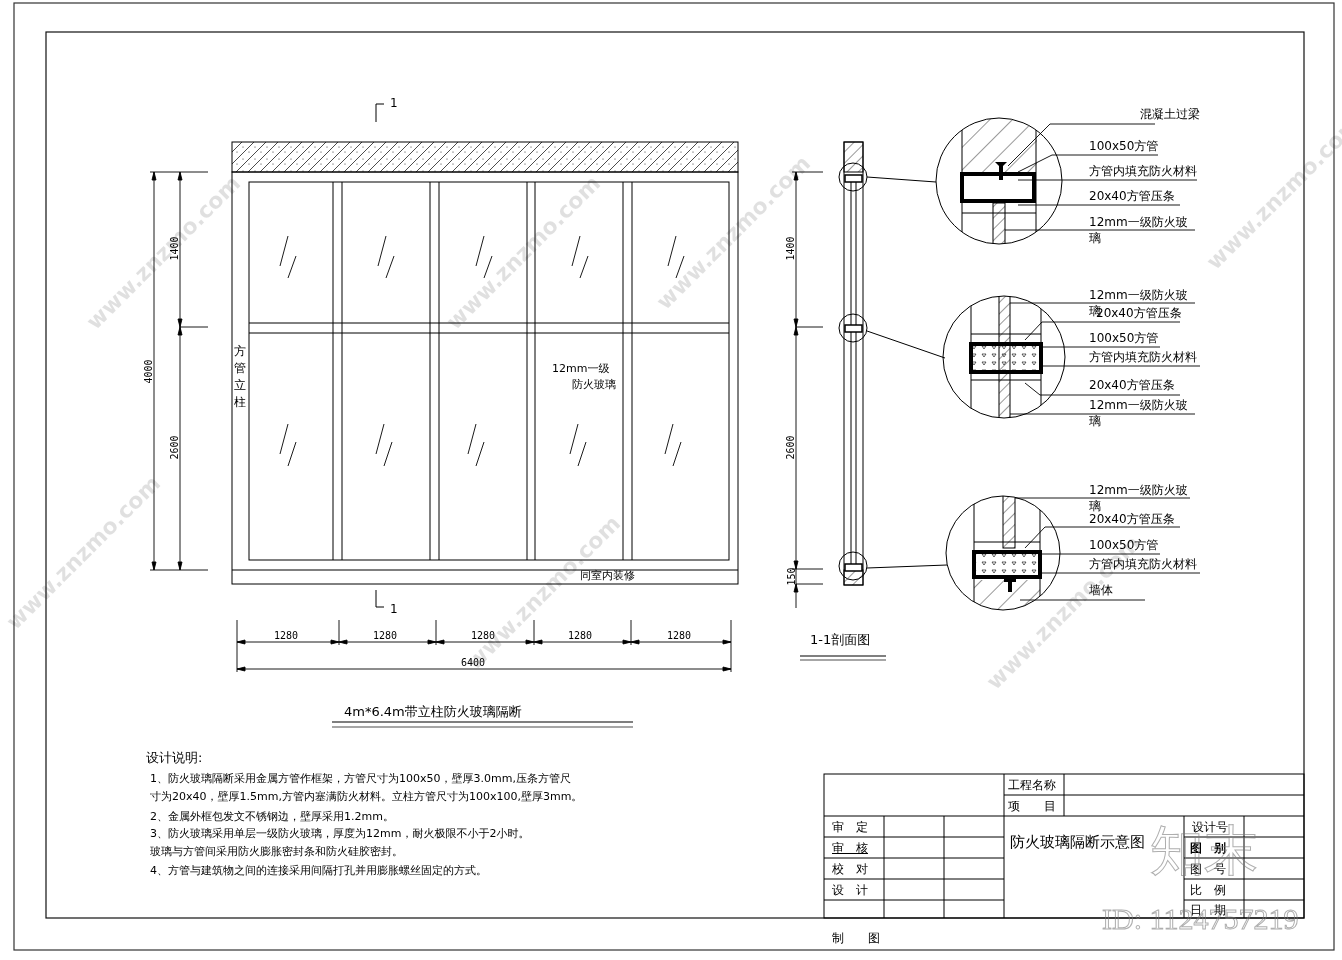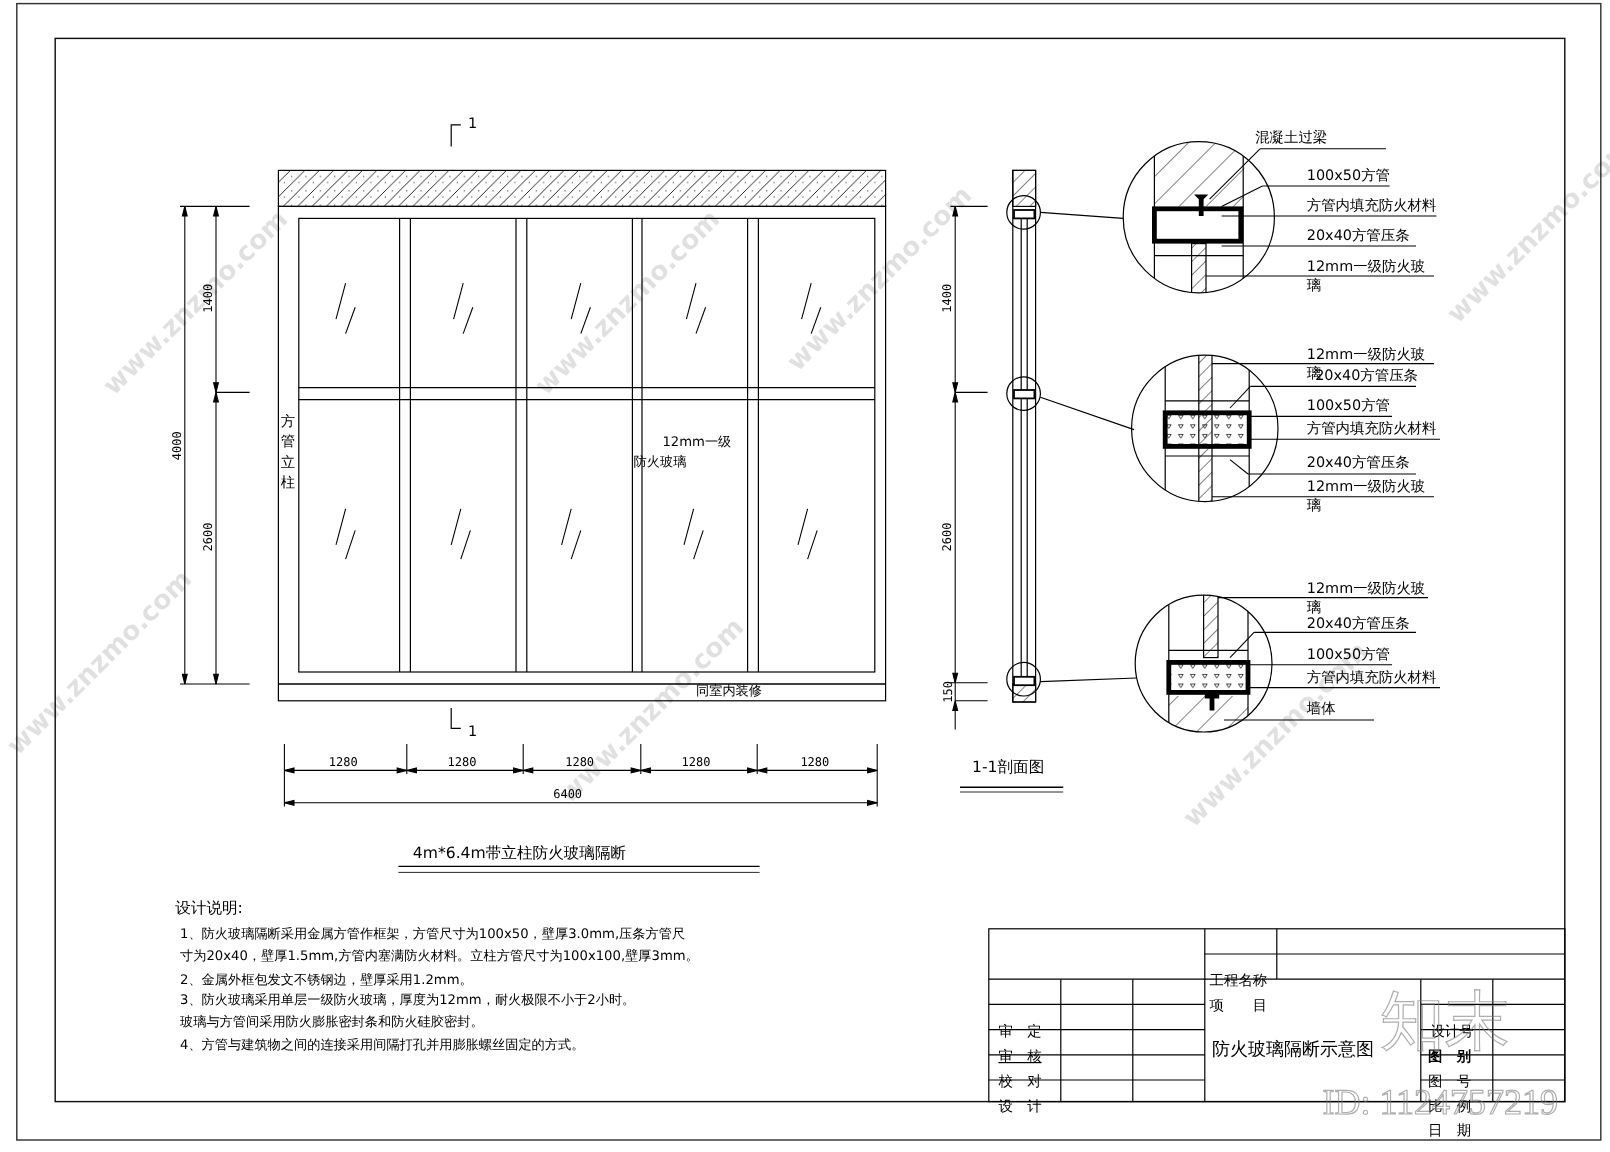--- a/index.html
+++ b/index.html
@@ -3,21 +3,21 @@
 <meta charset="utf-8">
 <style>
   html,body{margin:0;padding:0;background:#fff;}
   body{width:1342px;height:960px;position:relative;overflow:hidden;font-family:"DejaVu Sans",sans-serif;color:#000;}
   .abs{position:absolute;}
   svg{position:absolute;left:0;top:0;}
   .t{position:absolute;white-space:nowrap;font-size:12px;line-height:14px;}
   .vt{position:absolute;white-space:nowrap;font-size:10px;transform:rotate(-90deg);transform-origin:center;}
   .dim{font-family:"DejaVu Sans Mono",monospace;font-size:10px;}
   .note{position:absolute;font-size:11px;line-height:13px;white-space:nowrap;}
-  .tb{position:absolute;font-size:12px;line-height:14px;white-space:nowrap;margin-top:32px;}
+  .tb{position:absolute;font-size:12px;line-height:14px;white-space:nowrap;}
   .wm{position:absolute;color:rgba(0,0,0,0.12);font-size:22px;font-weight:bold;white-space:nowrap;transform:rotate(-45deg);pointer-events:none;}
   .wm-big{position:absolute;color:transparent;-webkit-text-stroke:1px rgba(120,120,120,0.6);white-space:nowrap;pointer-events:none;font-family:Liberation Serif, serif;}
 </style>
 </head>
 <body>
 
 <svg width="1342" height="960" viewBox="0 0 1342 960">
   <defs>
     <pattern id="hatch" patternUnits="userSpaceOnUse" width="8" height="8" patternTransform="rotate(45)">
       <line x1="0" y1="0" x2="0" y2="8" stroke="#000" stroke-width="0.8"></line>
@@ -280,21 +280,21 @@
   <span class="t" style="left:390px;top:602px;">1</span>
 
   <div class="abs" style="left:234px;top:343px;font-size:12px;line-height:17px;width:14px;">
     <div>方</div>
     <div>管</div>
     <div>立</div>
     <div>柱</div>
   </div>
 
   <span class="t" style="left:552px;top:362px;font-size:11px;">12mm一级</span>
-  <span class="t" style="left:528px;top:378px;font-size:11px;">防火玻璃</span>
+  <span class="t" style="left:572px;top:378px;font-size:11px;">防火玻璃</span>
   <span class="t" style="left:580px;top:569px;font-size:11px;">同室内装修</span>
 
   <span class="vt dim" style="left:136px;top:366px;">4000</span>
   <span class="vt dim" style="left:162px;top:243px;">1400</span>
   <span class="vt dim" style="left:162px;top:442px;">2600</span>
 
   <span class="t dim" style="left:274px;top:629px;">1280</span>
   <span class="t dim" style="left:373px;top:629px;">1280</span>
   <span class="t dim" style="left:471px;top:629px;">1280</span>
   <span class="t dim" style="left:568px;top:629px;">1280</span>
@@ -305,21 +305,21 @@
 </div>
 
 <div>
   <span class="vt dim" style="left:778px;top:243px;">1400</span>
   <span class="vt dim" style="left:778px;top:442px;">2600</span>
   <span class="vt dim" style="left:782px;top:571px;">150</span>
   <span class="t" style="left:810px;top:632px;font-size:13px;line-height:16px;">1-1剖面图</span>
 </div>
 
 <div>
-  <span class="t" style="left:1046px;top:107px;">混凝土过梁</span>
+  <span class="t" style="left:1140px;top:107px;">混凝土过梁</span>
   <span class="t" style="left:1089px;top:139px;">100x50方管</span>
   <span class="t" style="left:1089px;top:164px;">方管内填充防火材料</span>
   <span class="t" style="left:1089px;top:189px;">20x40方管压条</span>
   <span class="t" style="left:1089px;top:215px;">12mm一级防火玻</span>
   <span class="t" style="left:1089px;top:231px;">璃</span>
 </div>
 <div>
   <span class="t" style="left:1089px;top:288px;">12mm一级防火玻</span>
   <span class="t" style="left:1089px;top:304px;">璃</span>
   <span class="t" style="left:1096px;top:306px;">20x40方管压条</span>

